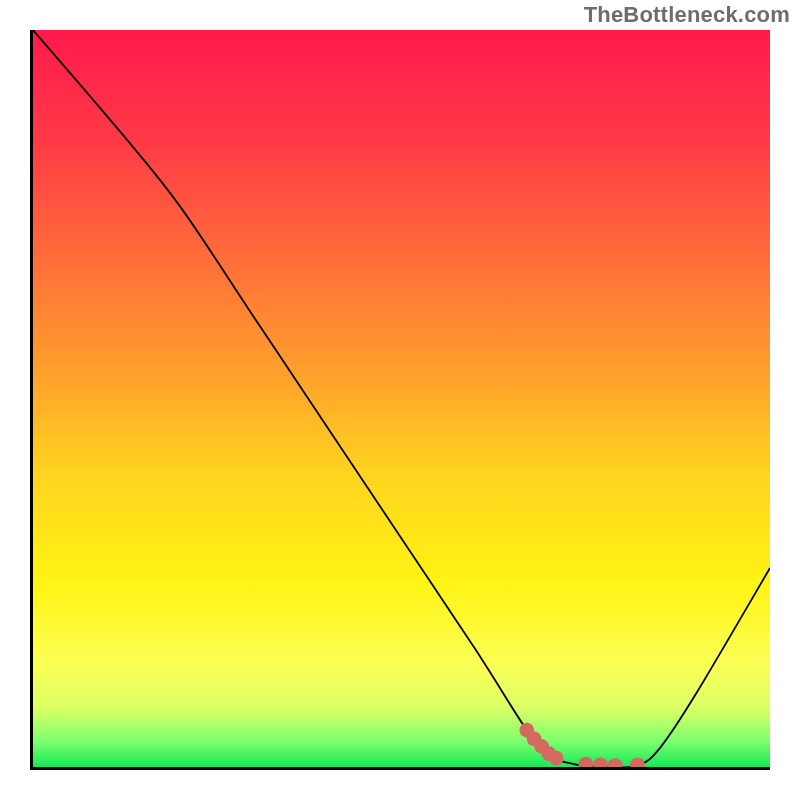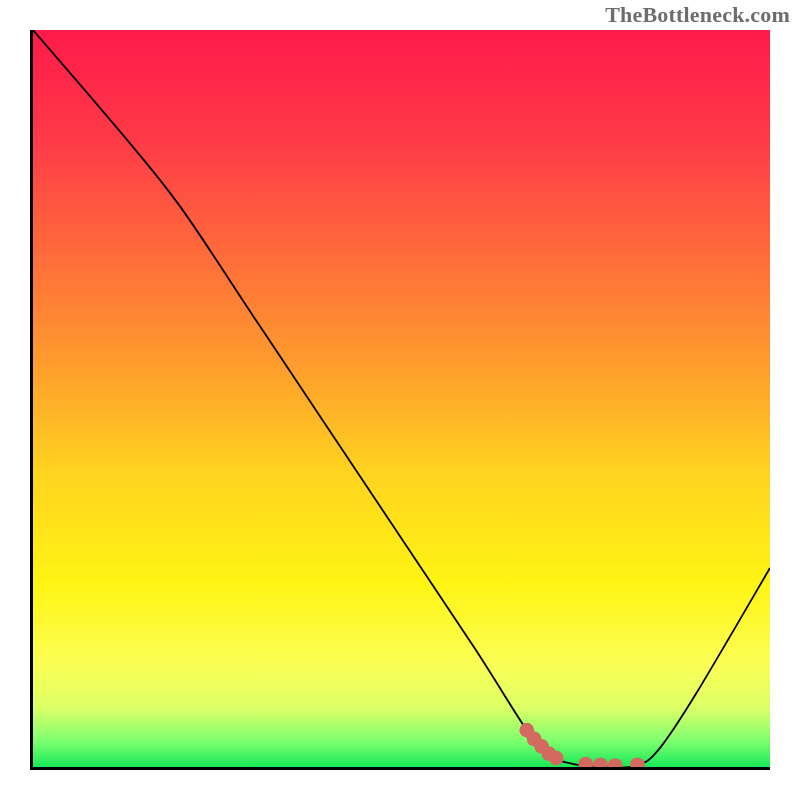--- a/index.html
+++ b/index.html
@@ -8,21 +8,20 @@
     width: 800px;
     height: 800px;
     background: #ffffff;
     font-family: Arial, Helvetica, sans-serif;
     overflow: hidden;
   }
   .frame {
     position: relative;
     width: 800px;
     height: 800px;
-    font-family: Liberation Serif, serif;
   }
   .attribution {
     position: absolute;
     top: 2px;
     right: 10px;
     font-size: 22px;
     font-weight: 600;
     color: #6d6d6d;
     letter-spacing: 0.2px;
     user-select: none;

